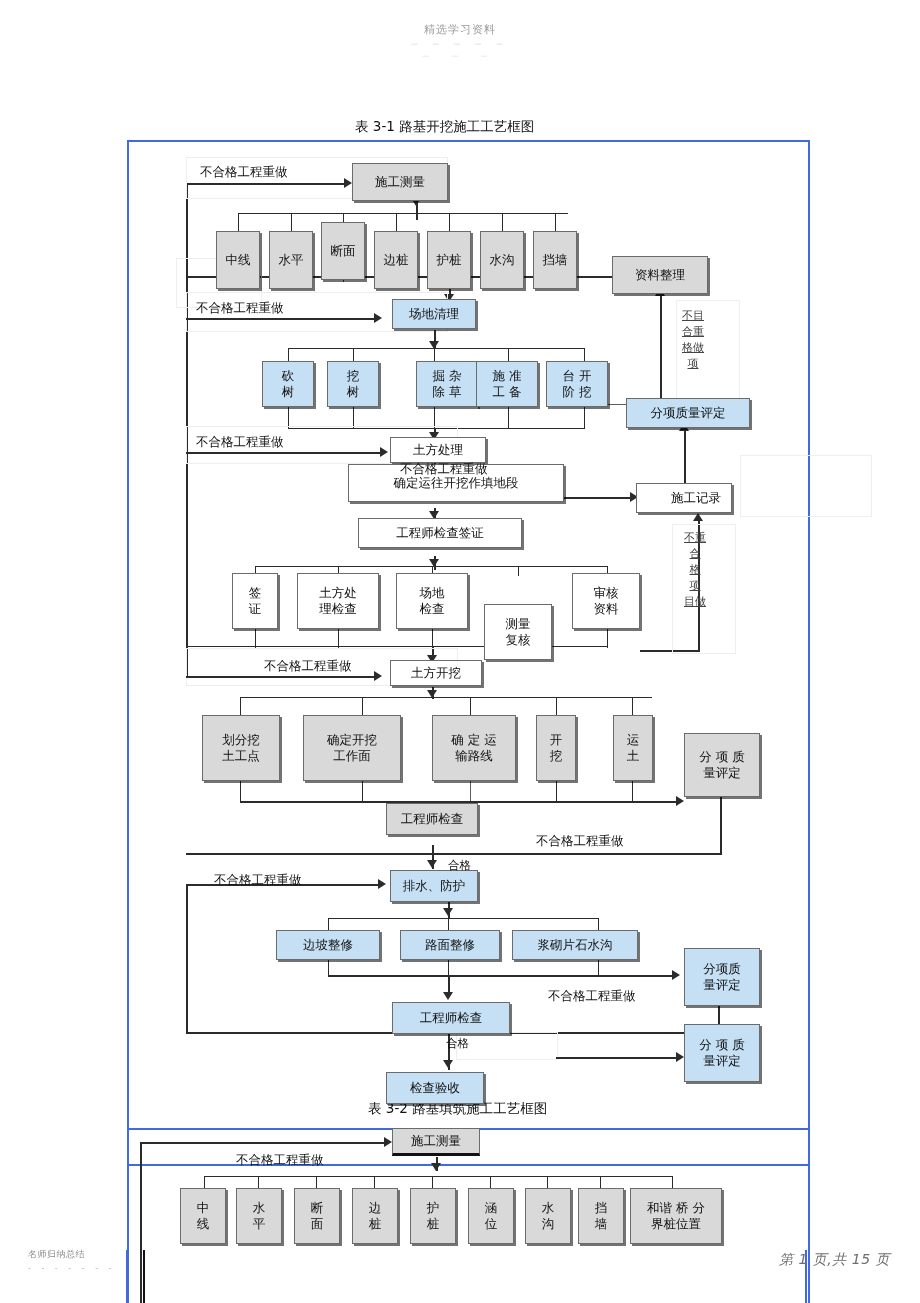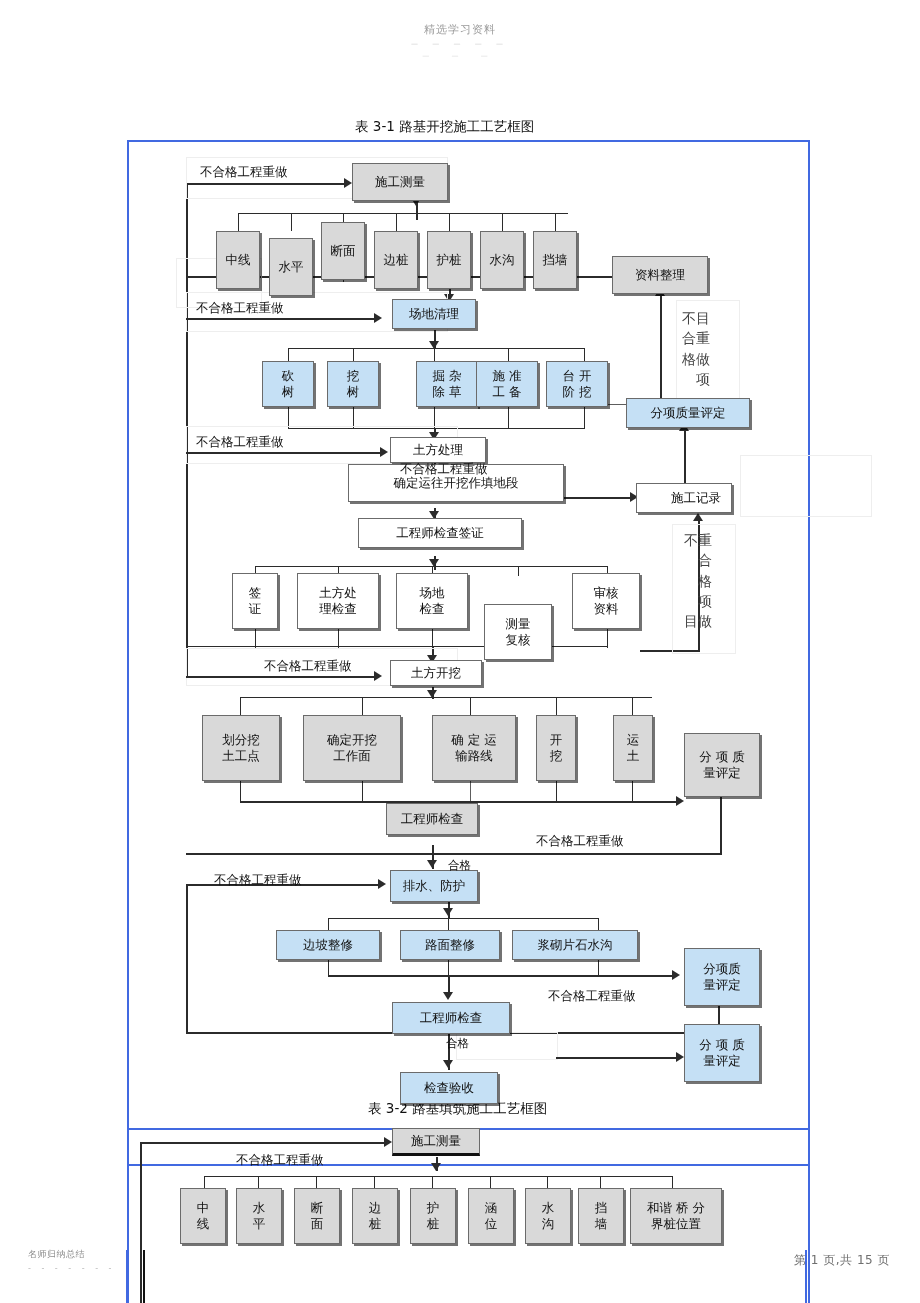--- a/index.html
+++ b/index.html
@@ -14,21 +14,21 @@
     position:absolute;left:0;top:22px;width:920px;text-align:center;
     font-size:11px;color:#9a9a9a;letter-spacing:1px;
   }
   .wm-head .sub{display:block;font-size:7px;color:#c9c9c9;letter-spacing:6px;margin-top:3px;}
   .wm-head .sub2{display:block;font-size:7px;color:#d5d5d5;letter-spacing:10px;margin-top:4px;}
   .foot-left{
     position:absolute;left:28px;bottom:30px;font-size:9px;color:#8d8d8d;letter-spacing:.5px;
   }
   .foot-left .dash{display:block;color:#b8b8b8;letter-spacing:4px;font-size:8px;margin-top:3px;}
   .foot-right{
-    position:absolute;right:30px;bottom:34px;font-size:12px;color:#6f6f6f;letter-spacing:.5px;
+    position:absolute;right:30px;bottom:34px;font-size:14px;color:#6f6f6f;letter-spacing:.5px;font-style:italic;
   }
   .edge-blue-l{position:absolute;left:126px;top:1250px;width:2px;height:53px;background:#4169e1;}
   .edge-blue-r{position:absolute;left:805px;top:1250px;width:2px;height:53px;background:#4169e1;}
   .edge-black-l{position:absolute;left:143px;top:1250px;width:2px;height:53px;background:#111;}
 
   
   .chart-title{
     position:absolute;font-size:13.5px;color:#111;white-space:nowrap;
     font-family:"DejaVu Sans","Liberation Sans",sans-serif;
   }
@@ -59,21 +59,21 @@
   .lnv.thick{width:2.2px;}
   .ln.grey2{background:#5d5d5d;}
   .arr{position:absolute;width:0;height:0;}
   .arr.dn{border-left:5px solid transparent;border-right:5px solid transparent;border-top:8px solid #2b2b2b;}
   .arr.up{border-left:5px solid transparent;border-right:5px solid transparent;border-bottom:8px solid #2b2b2b;}
   .arr.rt{border-top:5px solid transparent;border-bottom:5px solid transparent;border-left:8px solid #2b2b2b;}
 
   
   .lbl{position:absolute;font-size:12.5px;color:#111;white-space:nowrap;background:transparent;}
   .lbl.sm{font-size:11.5px;}
-  .vlbl{position:absolute;font-size:14px;color:#444;line-height:1.45;text-align:right;white-space:pre;}
+  .vlbl{position:absolute;font-size:11px;color:#444;line-height:1.45;text-align:center;white-space:pre;text-decoration:underline;}
 
   
   .ghost{position:absolute;border:1px solid #eeeeee;background:transparent;}
 </style>
 </head>
 <body>
 
 <div class="wm-head">
   <span>精选学习资料</span>
   <span class="sub">— — — — —</span>
@@ -254,21 +254,21 @@
 <div class="ghost" style="left:740px;top:455px;width:130px;height:60px;"></div>
 <div class="ghost" style="left:176px;top:258px;width:84px;height:48px;"></div>
 
 <div class="bx grey" style="left:352px;top:163px;width:96px;height:38px;">施工测量</div>
 
 <div class="bx grey" style="left:216px;top:231px;width:44px;height:58px;">
     <span>
       <span class="two">中线</span>
     </span>
   </div>
-<div class="bx grey" style="left:269px;top:238px;width:44px;height:58px;">
+<div class="bx grey" style="left:269px;top:231px;width:44px;height:58px;">
     <span>
       <span class="two">水平</span>
     </span>
   </div>
 <div class="bx grey" style="left:321px;top:222px;width:44px;height:58px;">
     <span>
       <span class="two">断面</span>
     </span>
   </div>
 <div class="bx grey" style="left:374px;top:231px;width:44px;height:58px;">
@@ -425,21 +425,21 @@
 
 <div class="bx blue" style="left:392px;top:1002px;width:118px;height:32px;">工程师检查</div>
 
 <div class="bx blue" style="left:684px;top:1024px;width:76px;height:58px;">
     <span>
       <span class="two">分 项 质</span>
       <span class="two">量评定</span>
     </span>
   </div>
 
-<div class="bx blue" style="left:400px;top:1072px;width:98px;height:32px;">检查验收</div>
+<div class="bx blue" style="left:386px;top:1072px;width:98px;height:32px;">检查验收</div>
 
 <div class="lbl" style="left:200px;top:164px;">不合格工程重做</div>
 <div class="lbl" style="left:196px;top:300px;">不合格工程重做</div>
 <div class="lbl" style="left:196px;top:434px;">不合格工程重做</div>
 <div class="lbl" style="left:400px;top:461px;">不合格工程重做</div>
 <div class="lbl" style="left:264px;top:658px;">不合格工程重做</div>
 <div class="lbl" style="left:536px;top:833px;">不合格工程重做</div>
 <div class="lbl" style="left:214px;top:872px;">不合格工程重做</div>
 <div class="lbl" style="left:548px;top:988px;">不合格工程重做</div>
 

